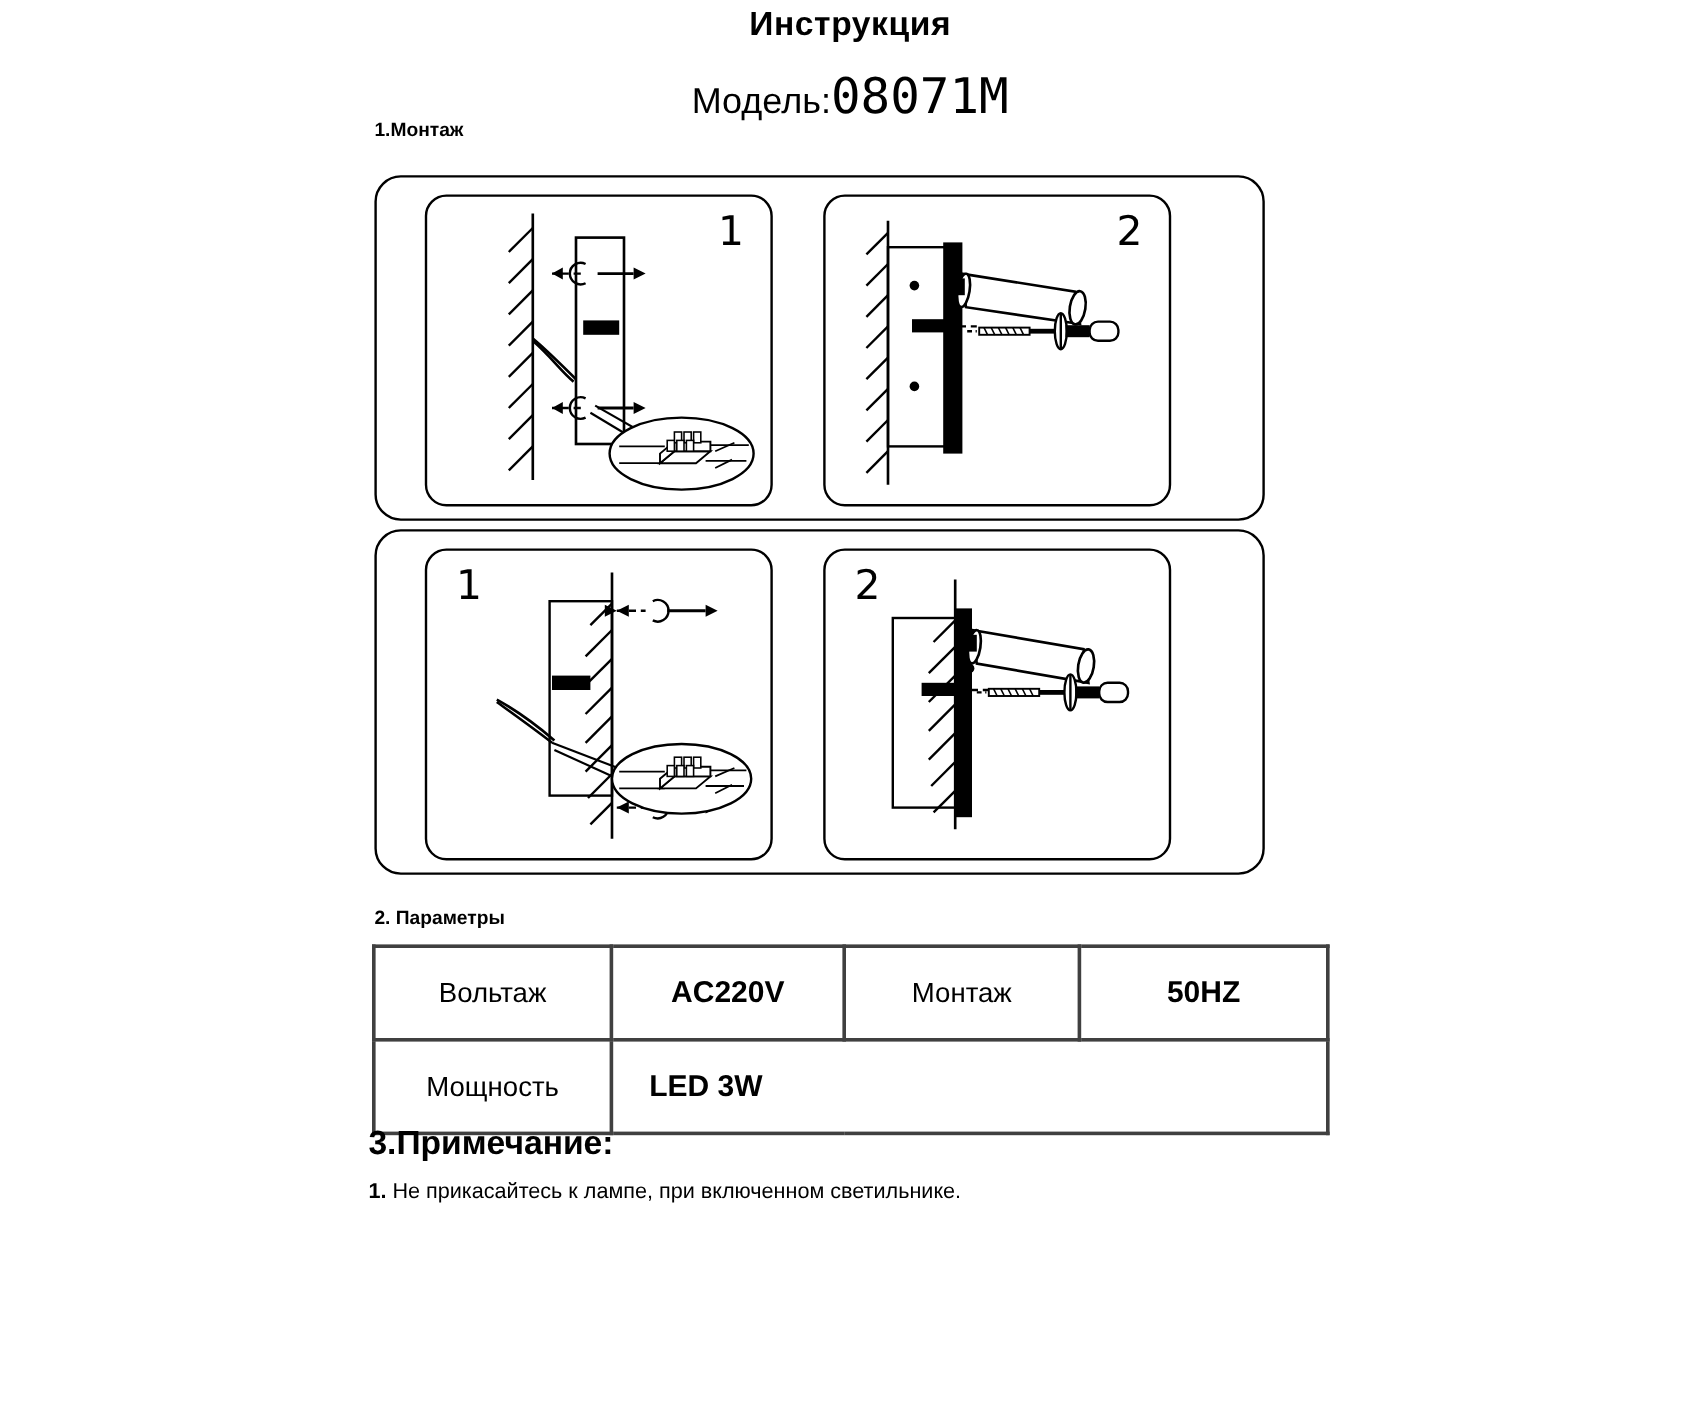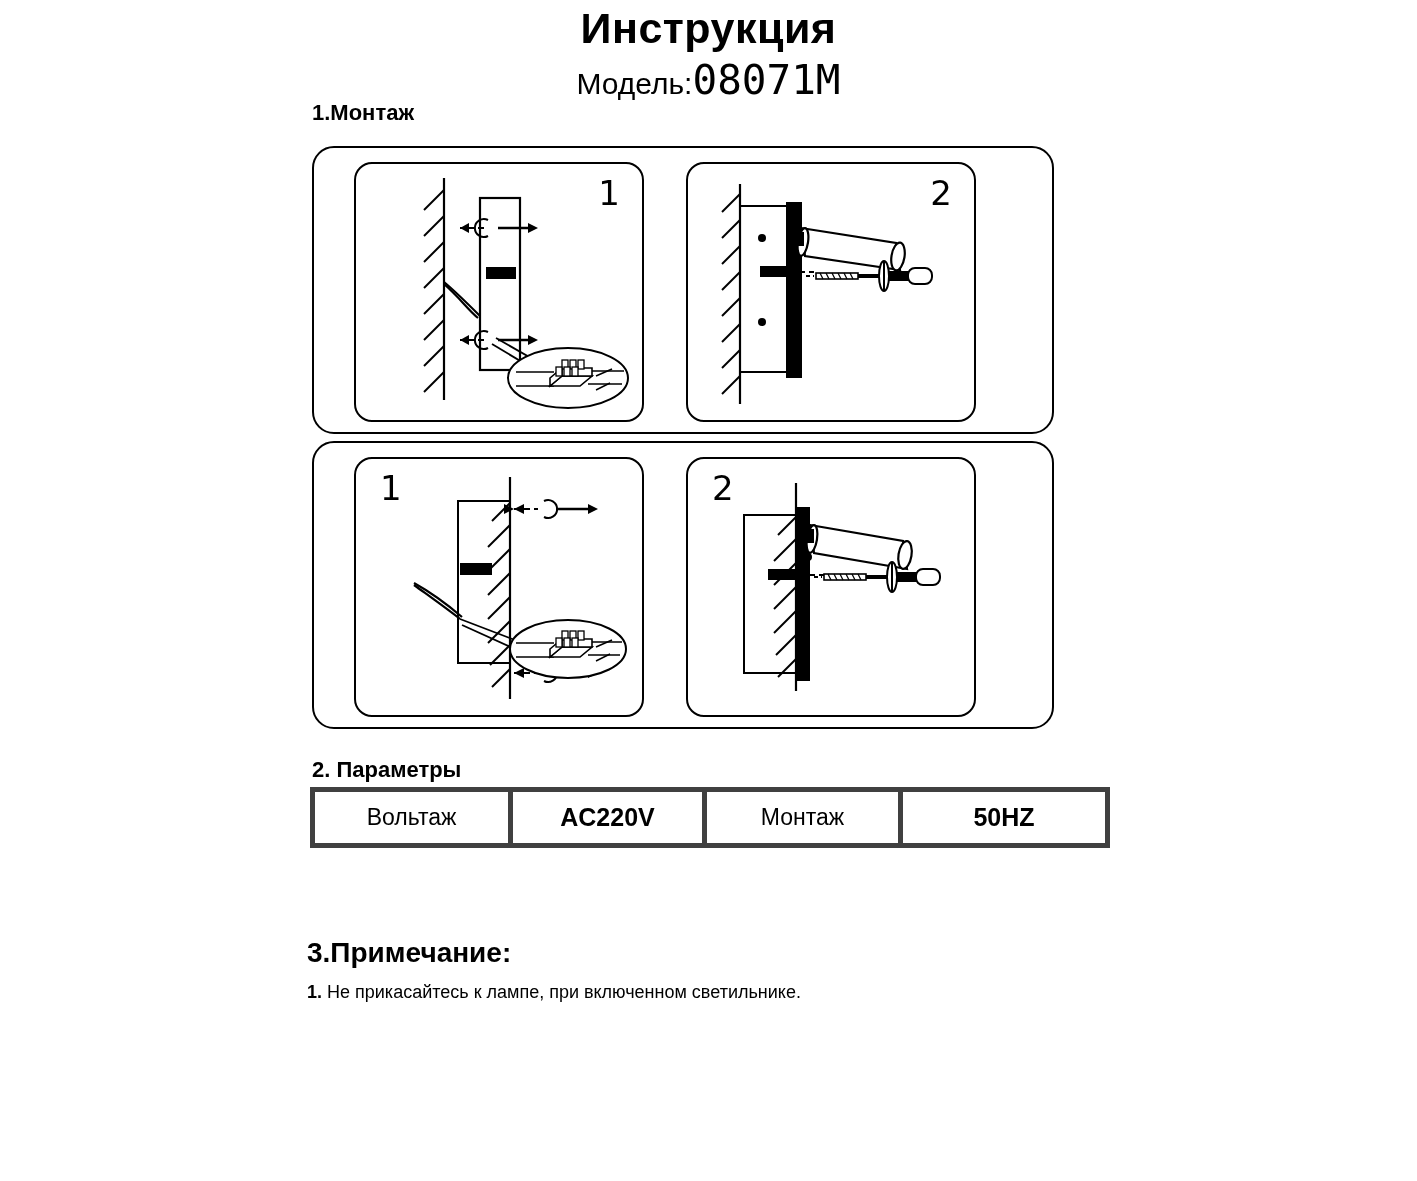--- a/index.html
+++ b/index.html
@@ -15,21 +15,21 @@
     color: #000000;
     overflow: hidden;
   }
 
   
   .doc-title {
     position: absolute;
     left: 0; right: 0;
     top: 4px;
     text-align: center;
-    font-size: 43px;
+    font-size: 28px;
     font-weight: bold;
     letter-spacing: 0.5px;
   }
   .model-line {
     position: absolute;
     left: 0; right: 0;
     top: 56px;
     text-align: center;
     font-size: 30px;
     font-weight: bold;
@@ -39,21 +39,21 @@
   .model-value {
     font-family: "DejaVu Sans Mono", monospace;
     font-weight: normal;
     font-size: 41px;
     letter-spacing: 0px;
   }
 
   .sec-heading {
     position: absolute;
     font-weight: bold;
-    font-size: 22px;
+    font-size: 16px;
   }
   #h-montazh { left: 312px; top: 100px; }
   #h-param   { left: 312px; top: 757px; }
   #h-note    { left: 307px; top: 937px; font-size: 28px; }
 
   
   .outer-frame {
     position: absolute;
     border: 2px solid #000;
     border-radius: 22px;
@@ -91,25 +91,25 @@
   
   #param-table {
     position: absolute;
     left: 310px;
     top: 787px;
     width: 795px;
     border-collapse: collapse;
     table-layout: fixed;
   }
   #param-table td {
-    border: 5px solid #404040;
+    border: 3px solid #404040;
     height: 43px;
     text-align: center;
     vertical-align: middle;
-    padding: 4px 6px;
+    padding: 16px 6px;
   }
   .c-label { font-size: 23px; font-weight: normal; }
   .c-value { font-size: 25px; font-weight: bold; margin-top: 48px; }
   .c-value-left { text-align: left !important; padding-left: 30px !important; }
   .col-a { width: 198px; }
   .col-b { width: 194px; }
   .col-c { width: 196px; }
   .col-d { width: 207px; }
 
   
@@ -430,20 +430,24 @@
       <col class="col-c">
       <col class="col-d">
   </colgroup>
   <tbody>
     <tr>
       <td class="c-label">Вольтаж</td>
       <td class="c-value">AC220V</td>
       <td class="c-label">Монтаж</td>
       <td class="c-value">50HZ</td>
     </tr>
+    <tr>
+      <td class="c-label">Мощность</td>
+      <td class="c-value c-value-left" colspan="3">LED 3W</td>
+    </tr>
   </tbody>
 </table>
 
 <div class="sec-heading" id="h-note">3.Примечание:</div>
 
 <div class="notes">
   <div class="note-item">
     <span class="note-num">1.</span>
     <span>Не прикасайтесь к лампе, при включенном светильнике.</span>
   </div>

